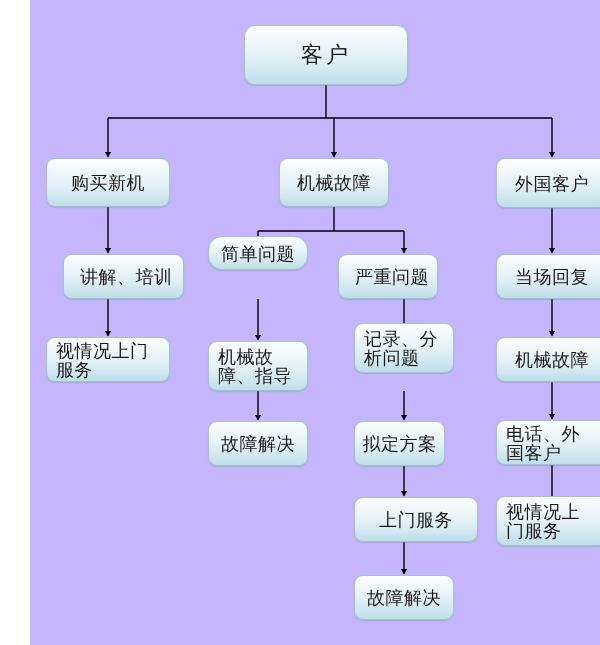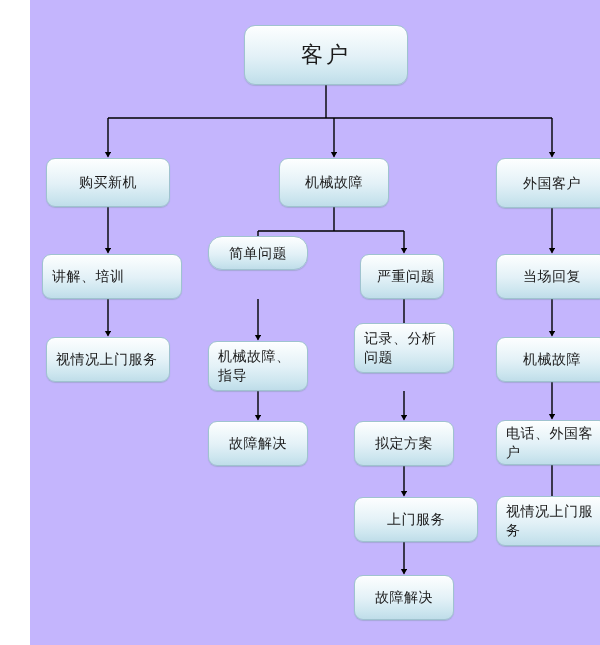--- a/index.html
+++ b/index.html
@@ -34,21 +34,21 @@
     border-radius: 9px;
     background: linear-gradient(to bottom,
         #fdfeff 0%,
         #f4fafc 18%,
         #e3f1f7 52%,
         #cde6ef 82%,
         #bfdde9 100%);
     box-shadow: 0 1px 1px rgba(120,150,160,0.40),
                 inset 0 1px 0 rgba(255,255,255,0.85);
     color: #1a1a1a;
-    font-size: 14px;
+    font-size: 18px;
     line-height: 19px;
     letter-spacing: 0.5px;
     display: flex;
     align-items: center;
     overflow: hidden;
   }
   .node .label {
     display: block;
     width: 100%;
     padding: 0 9px;
@@ -106,42 +106,42 @@
       </div>
       <div class="node center" style="left: 16px; top: 158px; width: 124px; height: 49px;">
         <span class="label">购买新机</span>
       </div>
       <div class="node center" style="left: 249px; top: 158px; width: 110px; height: 49px;">
         <span class="label">机械故障</span>
       </div>
       <div class="node center" style="left: 466px; top: 158px; width: 112px; height: 50px;">
         <span class="label">外国客户</span>
       </div>
-      <div class="node" style="left: 12px; top: 254px; width: 140px; height: 45px;">
+      <div class="node" style="left: 33px; top: 254px; width: 121px; height: 45px; padding-left: 7px;">
         <span class="label">讲解、培训</span>
       </div>
       <div class="node" style="left: 16px; top: 337px; width: 124px; height: 45px;">
         <span class="label">视情况上门服务</span>
       </div>
       <div class="node center" style="left: 178px; top: 236px; width: 100px; height: 34px; border-radius: 14px;">
         <span class="label">简单问题</span>
       </div>
       <div class="node" style="left: 178px; top: 341px; width: 100px; height: 50px;">
         <span class="label">机械故障、指导</span>
       </div>
       <div class="node center" style="left: 178px; top: 421px; width: 100px; height: 45px;">
         <span class="label">故障解决</span>
       </div>
-      <div class="node center" style="left: 330px; top: 254px; width: 84px; height: 45px; padding-left: 8px;">
+      <div class="node center" style="left: 308px; top: 254px; width: 100px; height: 45px; padding-left: 8px;">
         <span class="label">严重问题</span>
       </div>
       <div class="node" style="left: 324px; top: 323px; width: 100px; height: 50px;">
         <span class="label">记录、分析问题</span>
       </div>
-      <div class="node center" style="left: 324px; top: 421px; width: 100px; height: 45px;">
+      <div class="node center" style="left: 324px; top: 421px; width: 91px; height: 45px;">
         <span class="label">拟定方案</span>
       </div>
       <div class="node center" style="left: 324px; top: 497px; width: 124px; height: 45px;">
         <span class="label">上门服务</span>
       </div>
       <div class="node center" style="left: 324px; top: 575px; width: 100px; height: 45px;">
         <span class="label">故障解决</span>
       </div>
       <div class="node center" style="left: 466px; top: 254px; width: 112px; height: 45px;">
         <span class="label">当场回复</span>

